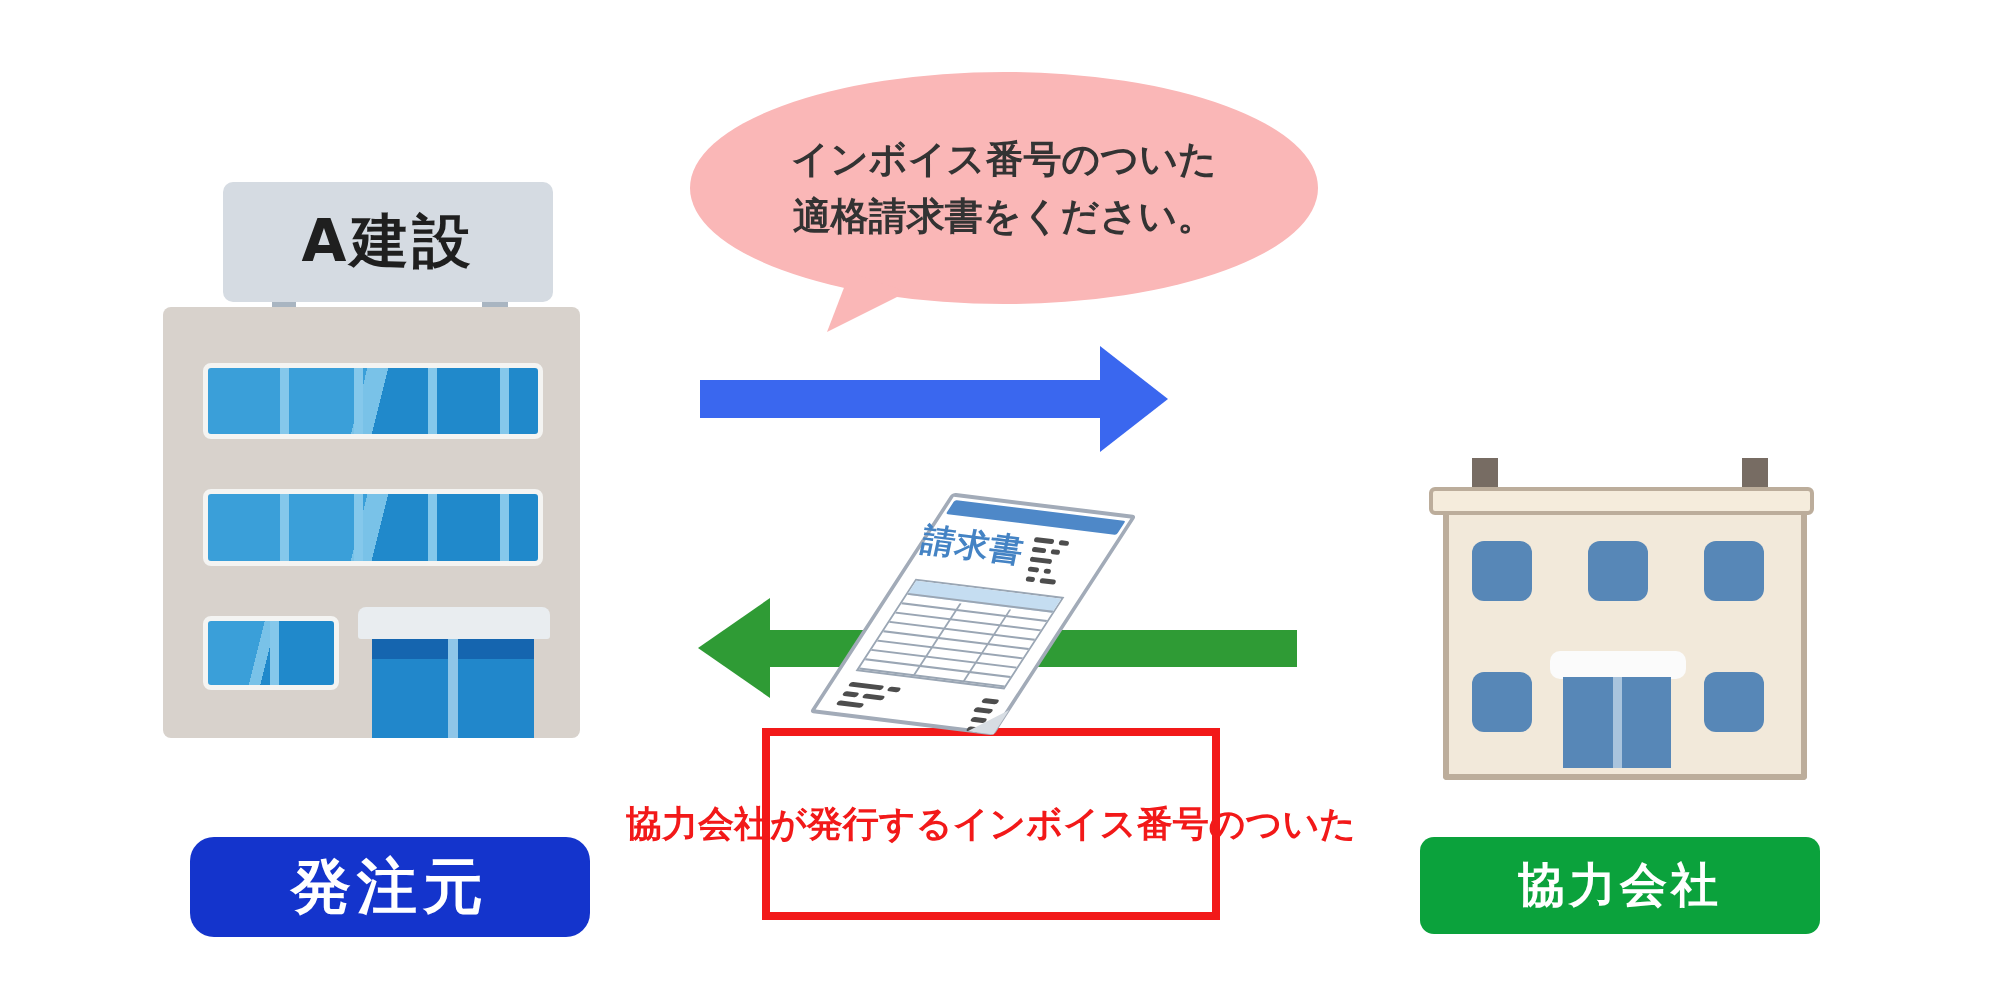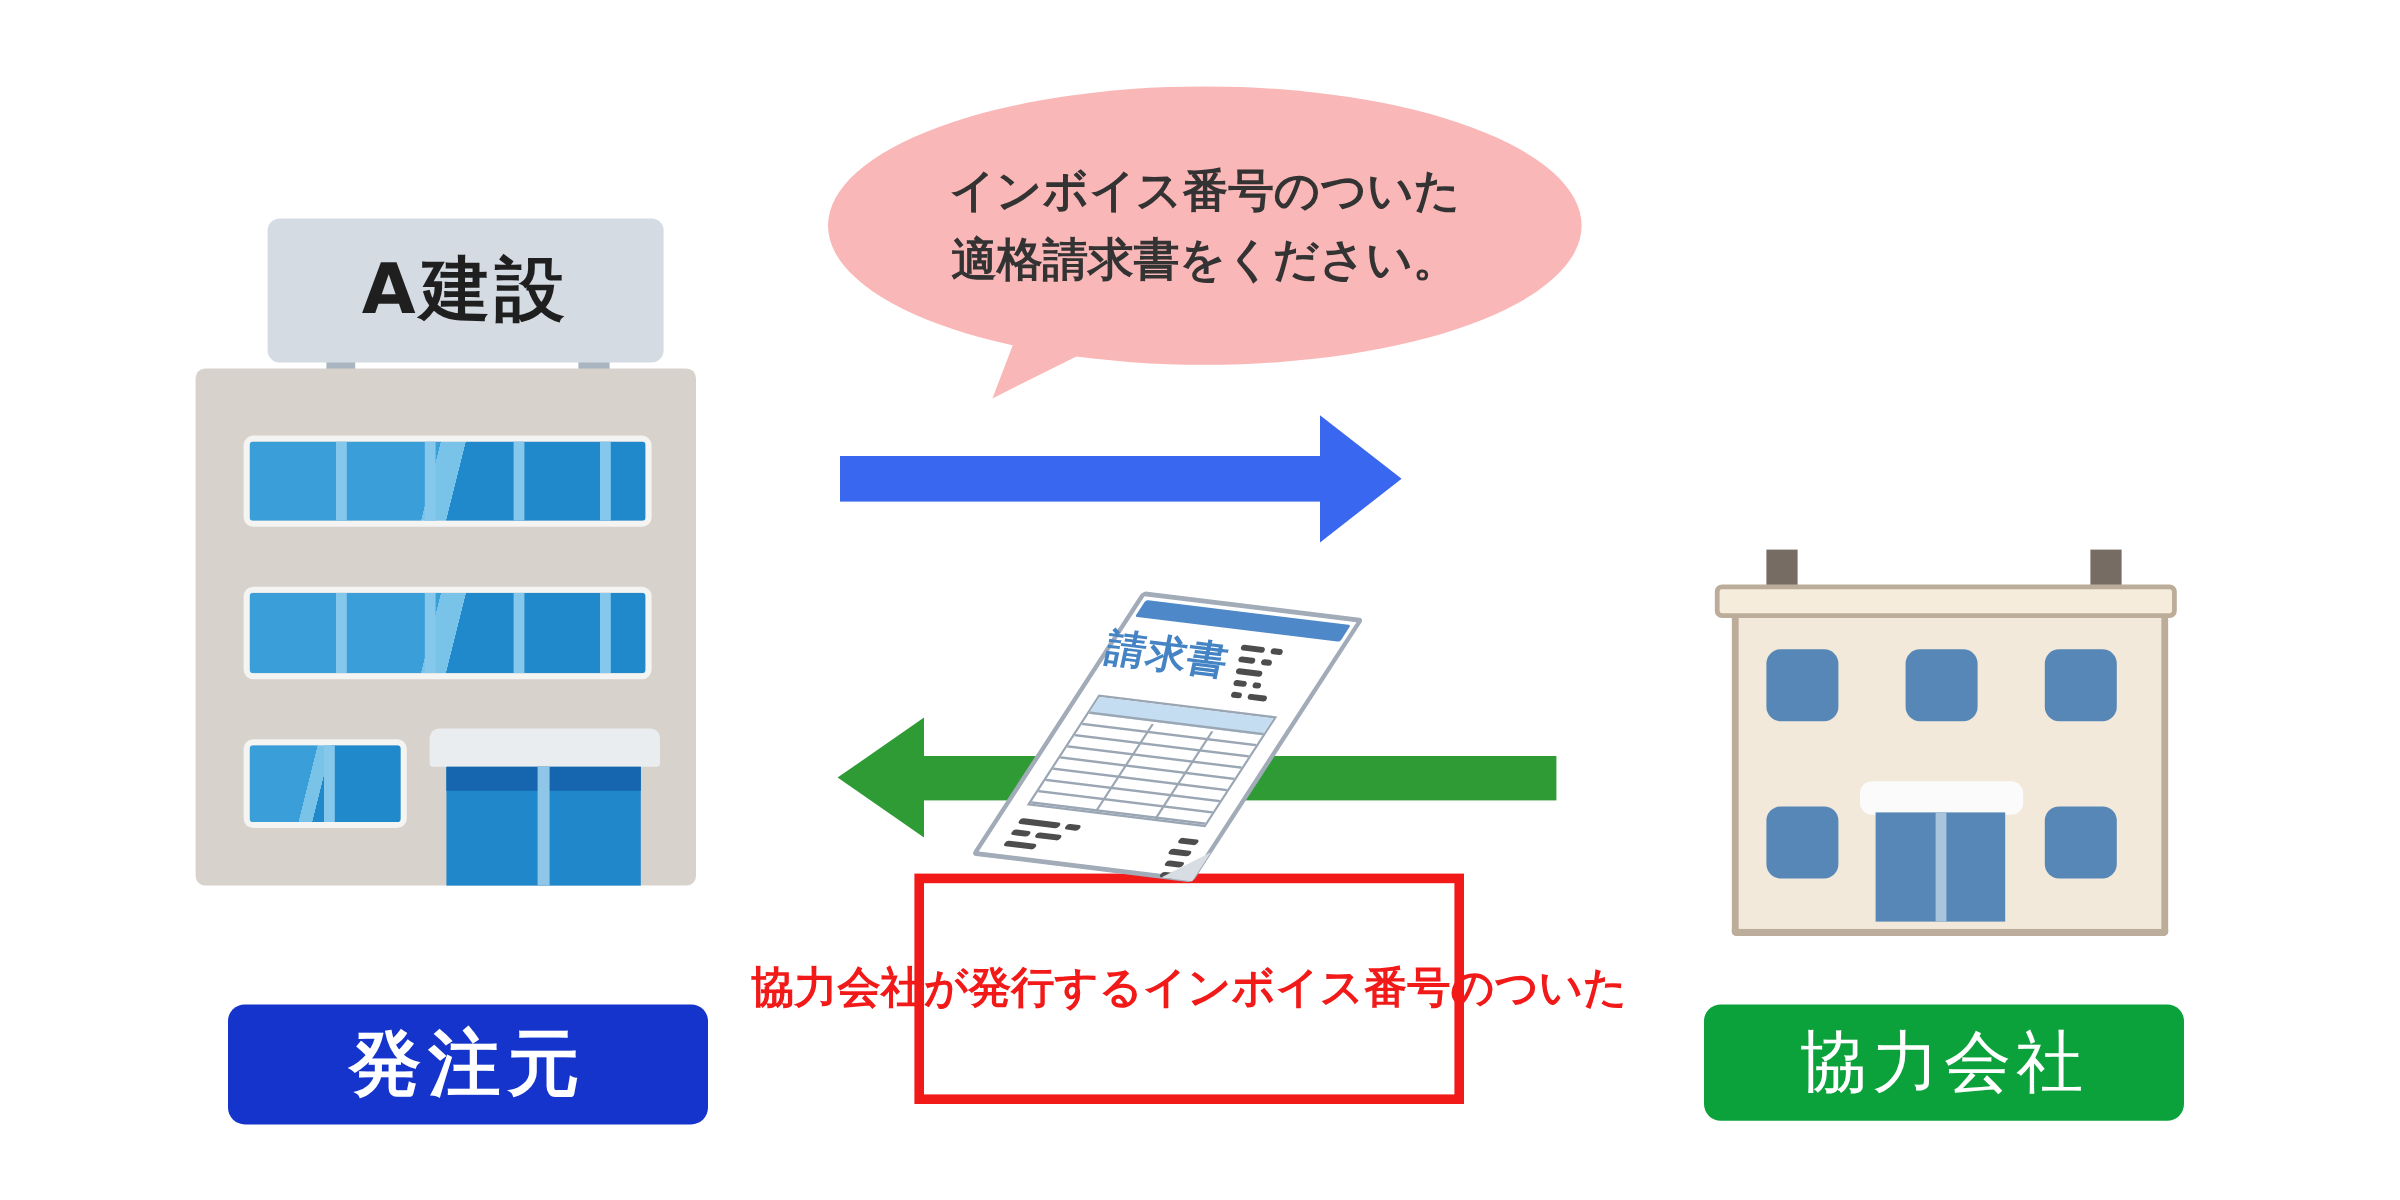--- a/index.html
+++ b/index.html
@@ -28,39 +28,39 @@
      background:linear-gradient(104deg,#3A9FD9 0%,#3A9FD9 46%,#79C2E8 46%,#79C2E8 52%,#2089CB 52%,#2089CB 100%);}
   .strip1{left:40px;top:56px;width:340px;height:76px;}
   .strip2{left:40px;top:182px;width:340px;height:77px;}
   .small-win{left:40px;top:309px;width:136px;height:74px;
      background:linear-gradient(104deg,#3A9FD9 0%,#3A9FD9 40%,#79C2E8 40%,#79C2E8 48%,#2089CB 48%,#2089CB 100%);}
   .divider{position:absolute;top:0;bottom:0;width:9px;background:#85C8EB;}
   .awning-a{left:195px;top:300px;width:192px;height:32px;background:#E9EDF0;border-radius:8px 8px 3px 3px;}
   .door-a{left:209px;top:332px;width:162px;height:99px;background:#2187CB;}
   .door-a .band{position:absolute;left:0;right:0;top:0;height:20px;background:#1565AF;}
   .door-a .mid{position:absolute;top:0;bottom:0;left:76px;width:10px;background:#8FC6E8;}
-  .label-a{left:190px;top:837px;width:400px;height:100px;background:var(--blue-label);border-radius:14px;
+  .label-a{left:190px;top:837px;width:400px;height:100px;background:var(--blue-label);border-radius:24px;
            display:flex;align-items:center;justify-content:center;z-index:2;}
   .label-a span{font-size:60px;font-weight:700;color:#ffffff;letter-spacing:6px;}
 
   
   .sign-b{left:1440px;top:363px;width:363px;height:100px;background:#C3B4A6;border-radius:8px;
           display:flex;align-items:center;justify-content:center;z-index:2;}
   .sign-b span{font-size:56px;font-weight:700;color:#1F1F1F;letter-spacing:2px;}
   .post-b1{left:1472px;top:458px;width:26px;height:34px;background:#776C63;}
   .post-b2{left:1742px;top:458px;width:26px;height:34px;background:#776C63;}
   .cornice-b{left:1429px;top:487px;width:385px;height:28px;background:#F5ECDC;border:4px solid #BCAD9B;border-radius:6px;z-index:1;}
   .body-b{left:1443px;top:515px;width:364px;height:265px;background:#F2E9DA;border:6px solid #BCAD9B;border-top:none;border-radius:0 0 4px 4px;z-index:1;}
   .win-b{position:absolute;width:60px;height:60px;background:#5787B7;border-radius:12px;}
   .awning-b{position:absolute;left:101px;top:136px;width:136px;height:28px;background:#FBFBFB;border-radius:10px;}
   .door-b{position:absolute;left:114px;top:162px;width:108px;height:91px;background:#5787B7;}
   .door-b .mid{position:absolute;top:0;bottom:0;left:50px;width:9px;background:#A9C4DD;}
   .label-b{left:1420px;top:837px;width:400px;height:97px;background:var(--green-label);border-radius:14px;
            display:flex;align-items:center;justify-content:center;z-index:2;}
-  .label-b span{font-size:56px;font-weight:400;color:#ffffff;letter-spacing:4px;}
+  .label-b span{font-size:47px;font-weight:700;color:#ffffff;letter-spacing:4px;}
 
   
   .bubble{left:690px;top:72px;width:628px;height:232px;background:var(--bubble-pink);border-radius:50%;
           display:flex;flex-direction:column;align-items:center;justify-content:center;z-index:2;}
   .bubble div{font-size:38px;font-weight:700;color:var(--text-dark);line-height:1.5;white-space:nowrap;}
   .bubble-tail{left:805px;top:268px;z-index:2;}
 
   
   .blue-shaft{left:700px;top:380px;width:402px;height:38px;background:var(--blue-arrow);z-index:2;}
   .blue-head{left:1100px;top:346px;width:0;height:0;border-left:68px solid var(--blue-arrow);

